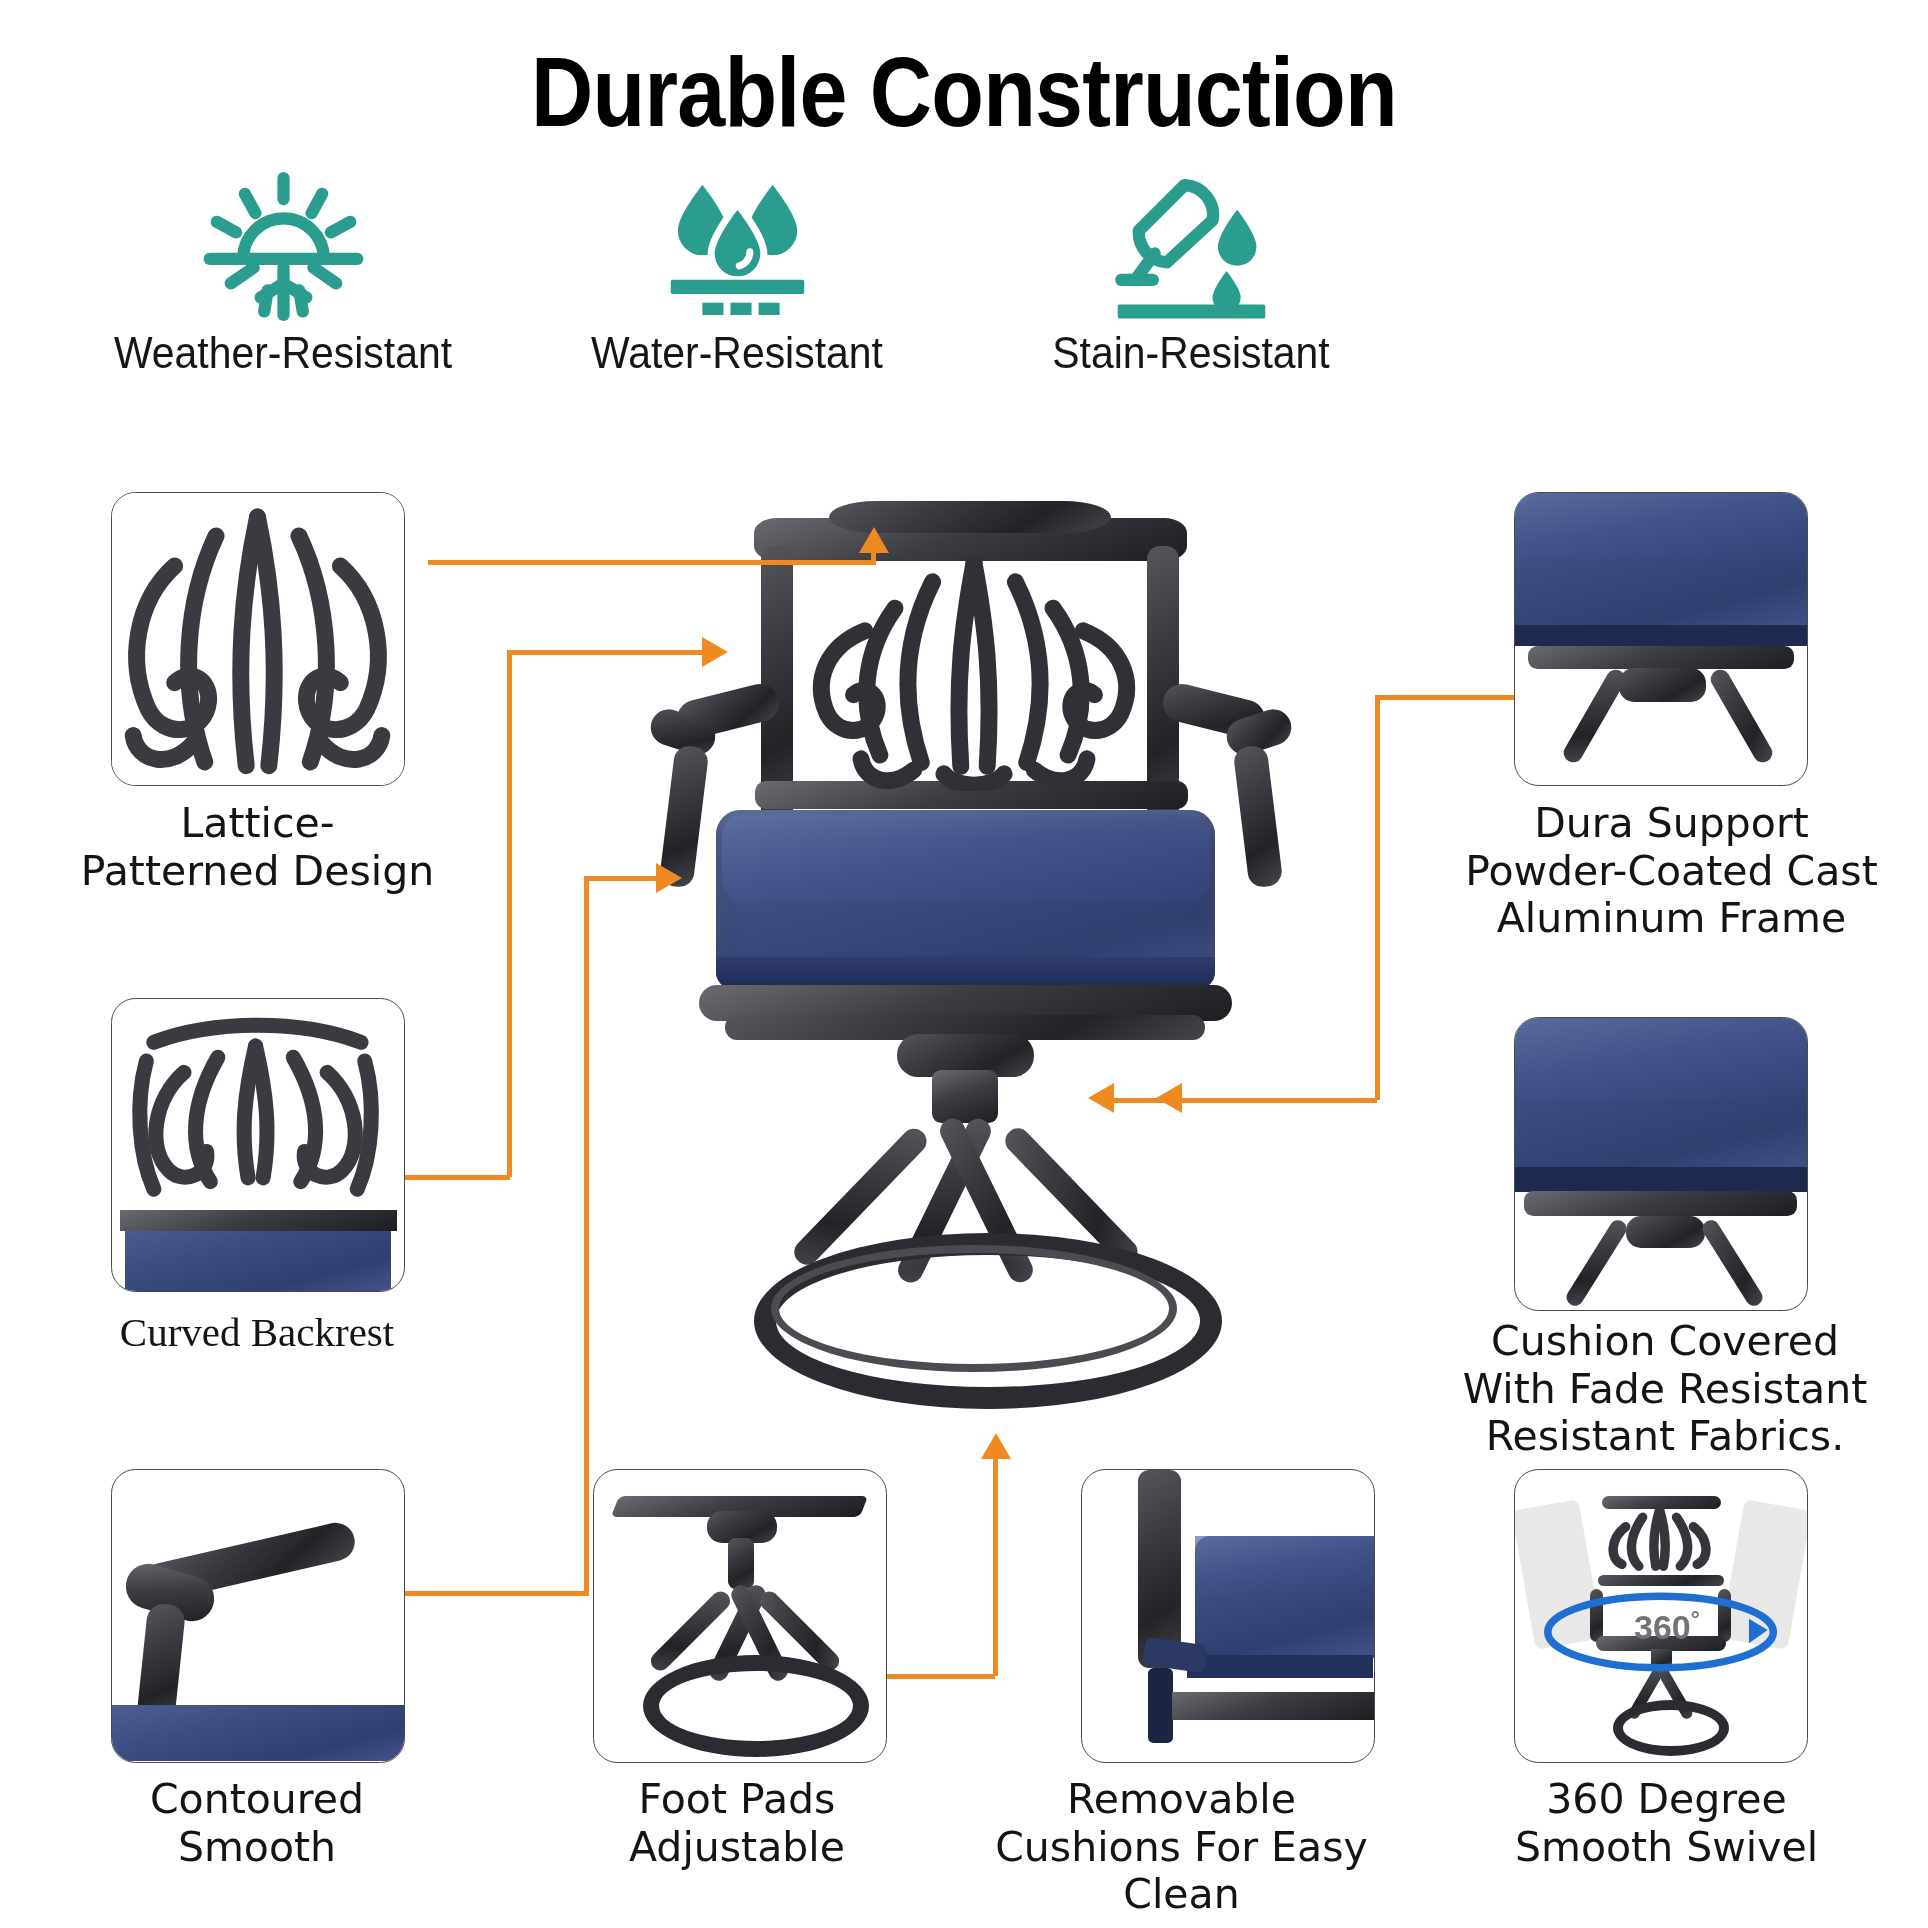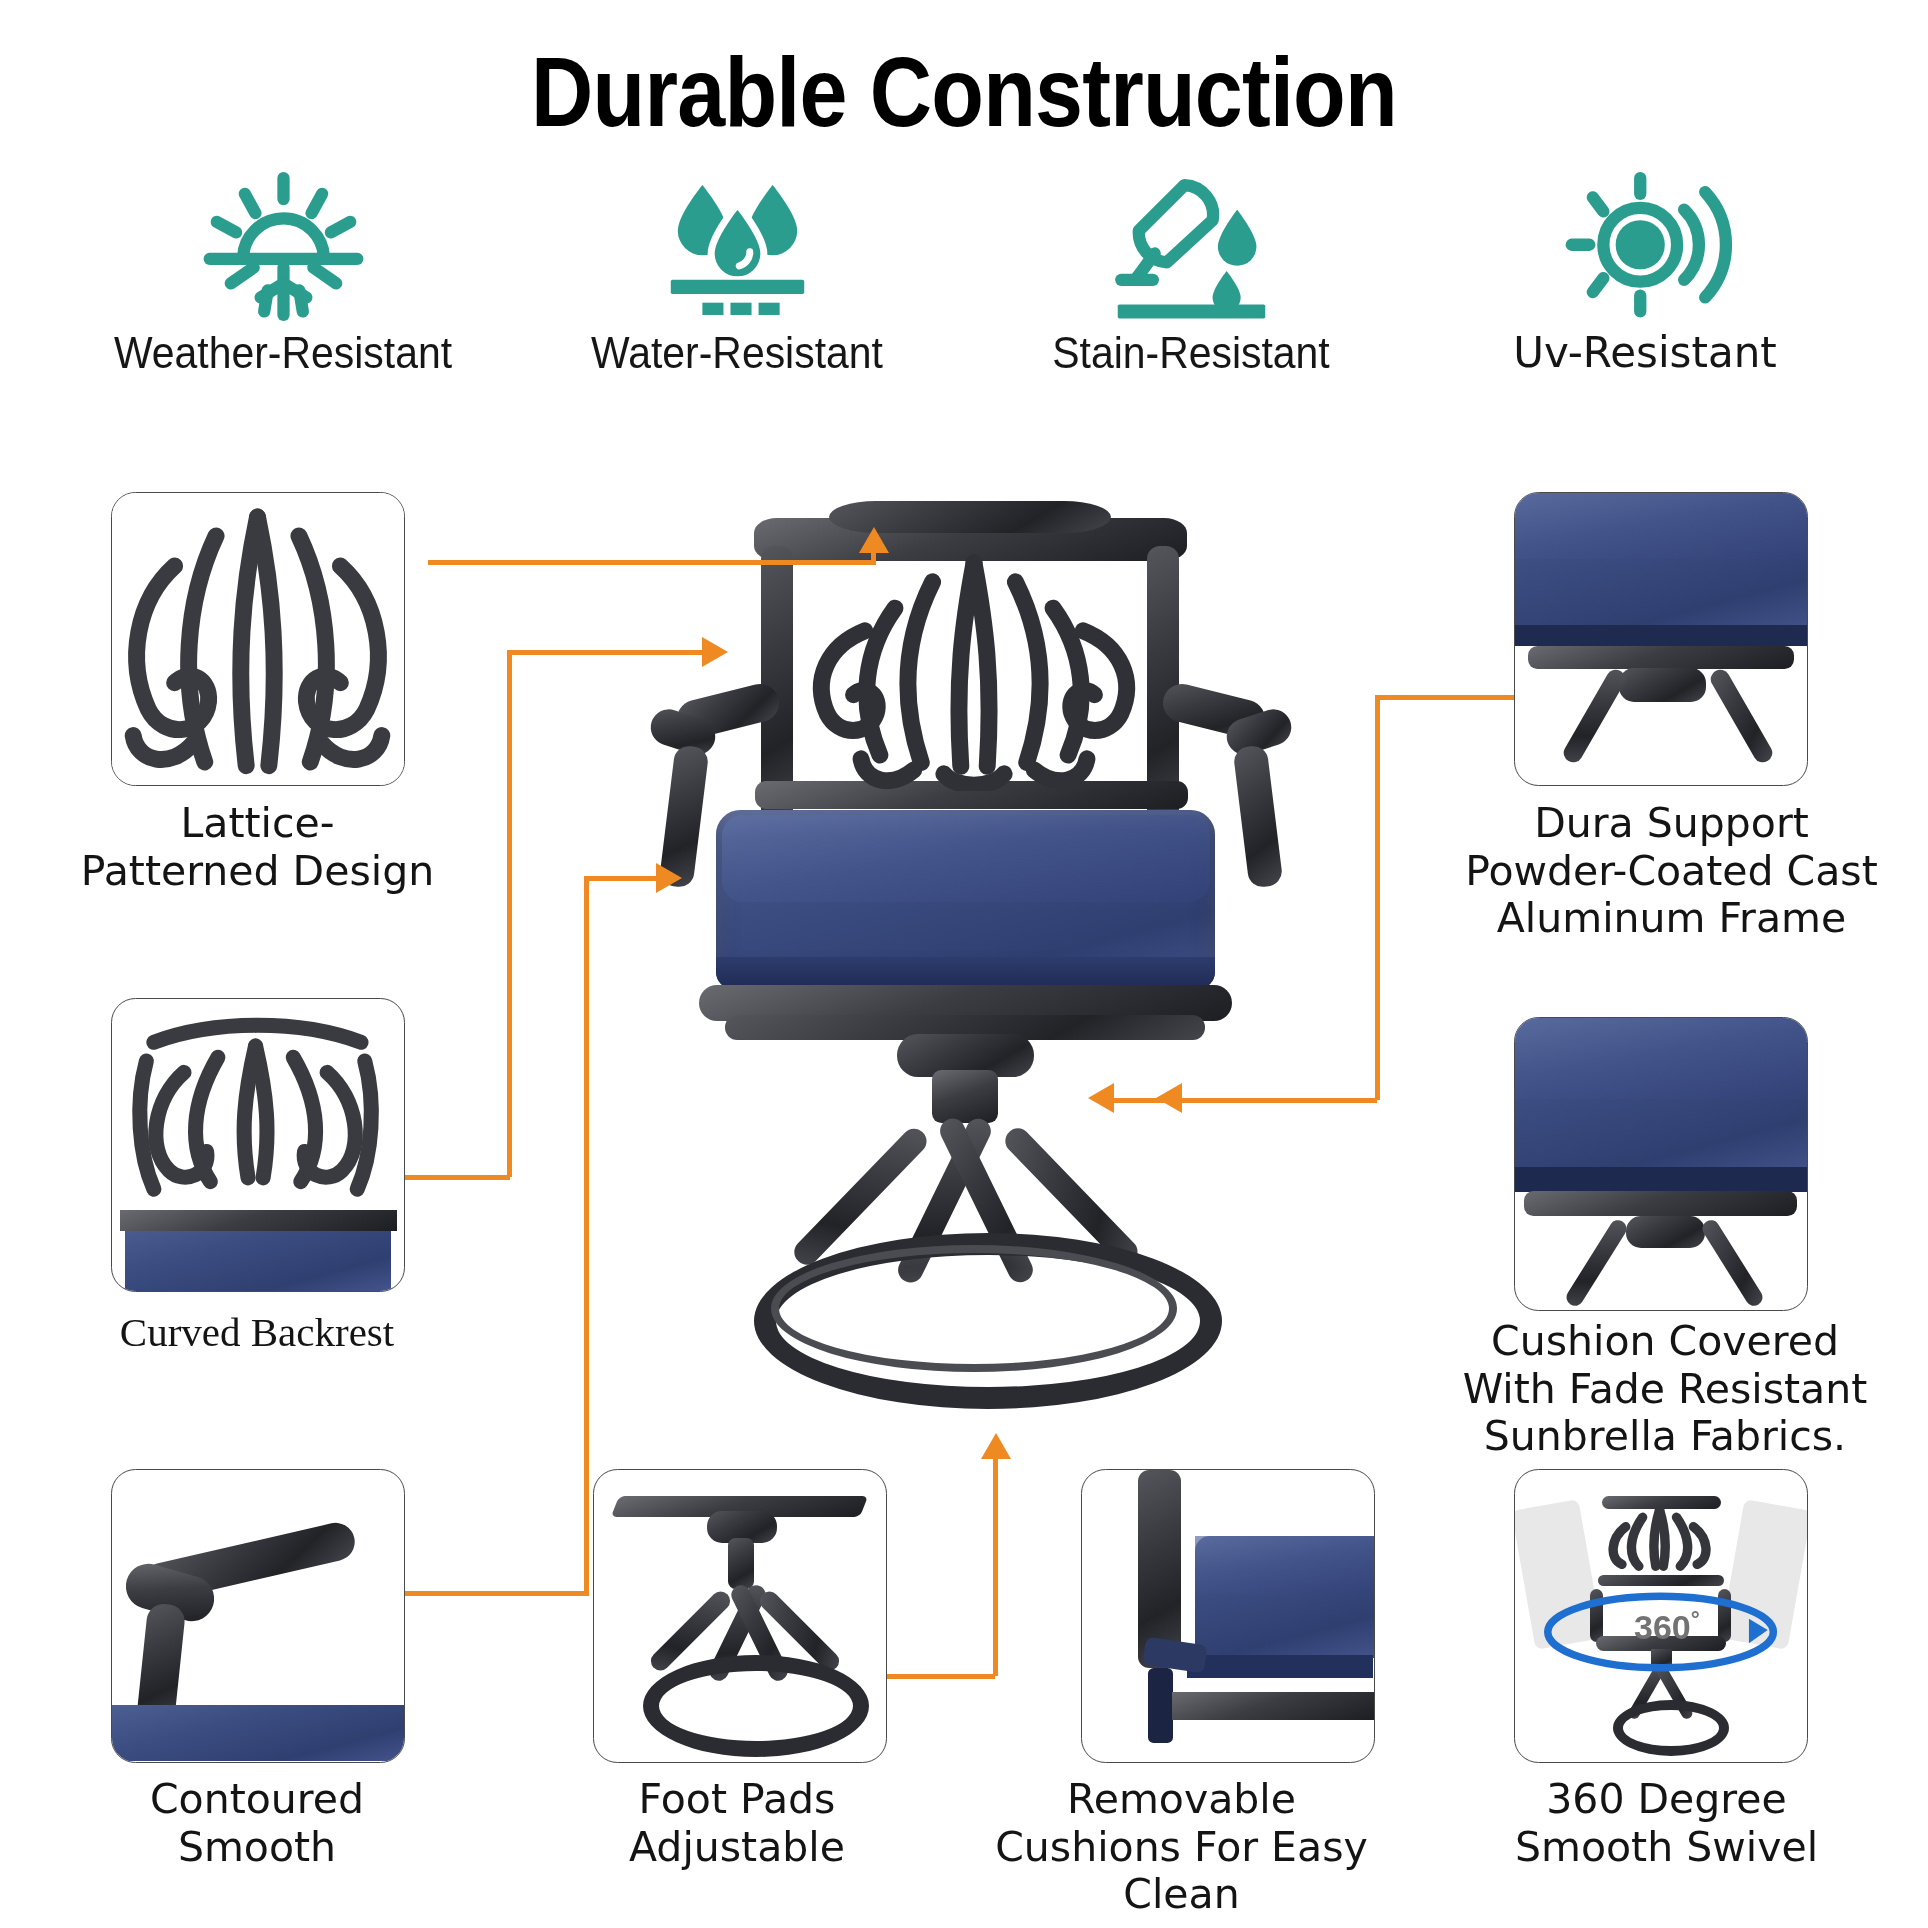--- a/index.html
+++ b/index.html
@@ -132,38 +132,20 @@
             <line x1="10" y1="62" x2="28" y2="62"></line>
           </g>
           <path d="M76 22c0 0 -11 14 -11 21a11 11 0 0 0 22 0c0 -7 -11 -21 -11 -21z" fill="#2a9d8f"></path>
           <path d="M70 57c0 0 -8 10 -8 15a8 8 0 0 0 16 0c0 -5 -8 -15 -8 -15z" fill="#2a9d8f"></path>
           <rect x="8" y="76" width="84" height="8" rx="1" fill="#2a9d8f"></rect>
         </svg>
       </div>
       <div class="lbl">Stain-Resistant</div>
     </div>
 
-    <div class="feat wide" style="left:1362px;">
-      <div class="ic">
-        <svg width="179" height="151" viewBox="0 0 100 86">
-          <g stroke="#2a9d8f" stroke-width="7" stroke-linecap="round" fill="none">
-            <circle cx="47" cy="42" r="14" fill="#2a9d8f" stroke="none"></circle>
-            <circle cx="47" cy="42" r="21"></circle>
-            <line x1="47" y1="4" x2="47" y2="13"></line>
-            <line x1="20" y1="15" x2="26" y2="23"></line>
-            <line x1="8" y1="42" x2="18" y2="42"></line>
-            <line x1="20" y1="69" x2="26" y2="61"></line>
-            <line x1="47" y1="80" x2="47" y2="71"></line>
-            <path d="M72 22a28 28 0 0 1 0 40"></path>
-            <path d="M84 12a44 44 0 0 1 0 60"></path>
-          </g>
-        </svg>
-      </div>
-      <div class="lbl">Uv-Resistant</div>
-    </div>
   </div>
 
   <div style="position:absolute;left:650px;top:499px;width:640px;height:989px;">
 
     <div class="metal2" style="position:absolute;left:104px;top:19px;width:433px;height:43px;border-radius:22.6px/15px;"></div>
     <div class="metal" style="position:absolute;left:179px;top:1.9px;width:282px;height:32px;border-radius:56px/19px;"></div>
 
     <div class="metal" style="position:absolute;left:111px;top:47px;width:32px;height:282px;border-radius:13px;"></div>
     <div class="metal" style="position:absolute;left:497px;top:47px;width:32px;height:282px;border-radius:13px;"></div>
 
@@ -391,17 +373,17 @@
     <div class="cush-l" style="position:absolute;left:0;top:0;width:292px;height:81px;opacity:.65;"></div>
     <div style="position:absolute;left:0;top:149px;width:292px;height:24.5px;background:#1e2950;"></div>
     <div class="metal2" style="position:absolute;left:9.4px;top:173px;width:273px;height:24.5px;border-radius:9.4px;"></div>
     <div class="metal" style="position:absolute;left:111px;top:198px;width:79px;height:32px;border-radius:15px;"></div>
     <div class="metal" style="position:absolute;left:209px;top:196px;width:17px;height:98px;border-radius:8.5px;transform:rotate(-32deg);"></div>
     <div class="metal" style="position:absolute;left:73px;top:196px;width:17px;height:98px;border-radius:8.5px;transform:rotate(32deg);"></div>
   </div>
   <div class="cap" style="left:1439px;top:1318px;width:452px;">
     <div>Cushion Covered</div>
     <div>With Fade Resistant</div>
-    <div>Sunbrella Fabrics.</div>
+    <div>Resistant Fabrics.</div>
   </div>
 
 </div>
 
 
 </body></html>

